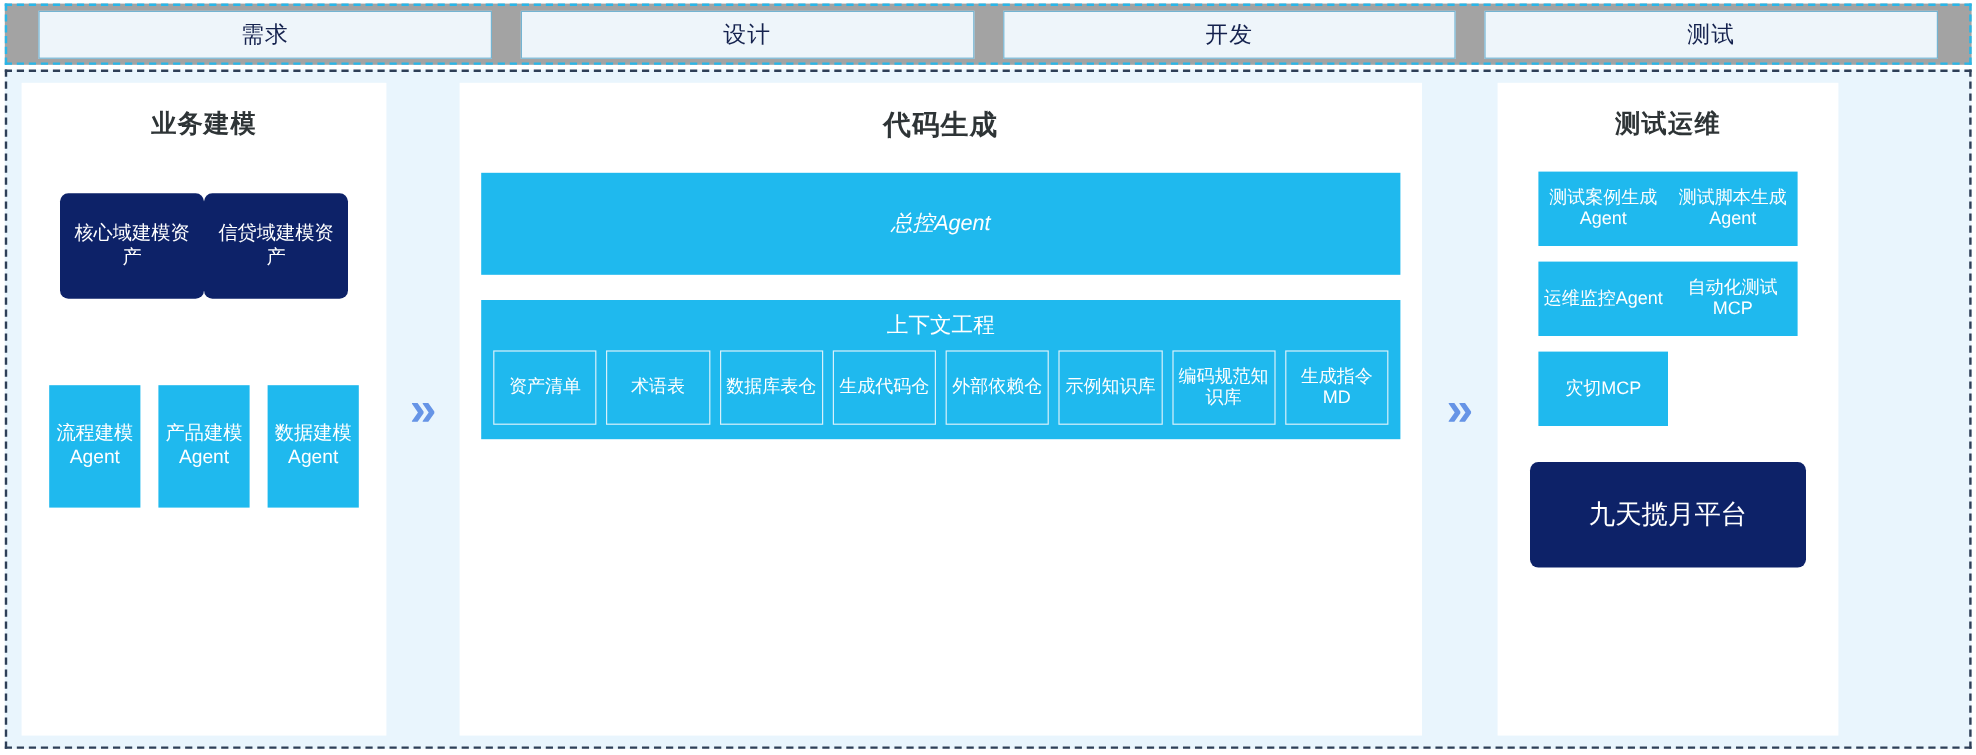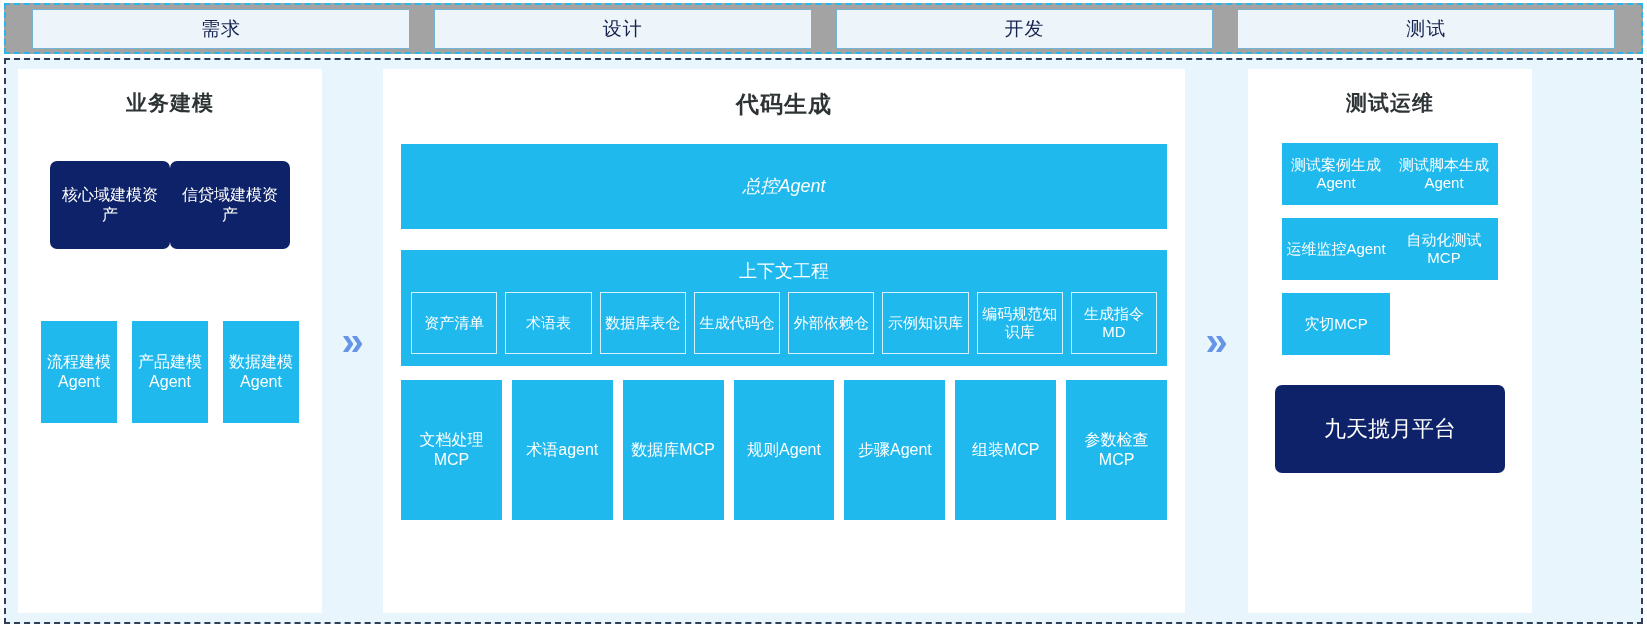--- a/index.html
+++ b/index.html
@@ -272,29 +272,20 @@
             <div class="context-item">术语表</div>
             <div class="context-item">数据库表仓</div>
             <div class="context-item">生成代码仓</div>
             <div class="context-item">外部依赖仓</div>
             <div class="context-item">示例知识库</div>
             <div class="context-item">编码规范知识库</div>
             <div class="context-item">生成指令MD</div>
           </div>
         </div>
 
-        <div class="tools-row">
-          <div class="tile">文档处理MCP</div>
-          <div class="tile">术语agent</div>
-          <div class="tile">数据库MCP</div>
-          <div class="tile">规则Agent</div>
-          <div class="tile">步骤Agent</div>
-          <div class="tile">组装MCP</div>
-          <div class="tile">参数检查MCP</div>
-        </div>
 
       </div>
     </div>
 
     <div class="arrow-sep right-arrow">»</div>
 
     <div class="panel panel-right">
       <div class="panel-title">测试运维</div>
 
       <div class="right-grid">

